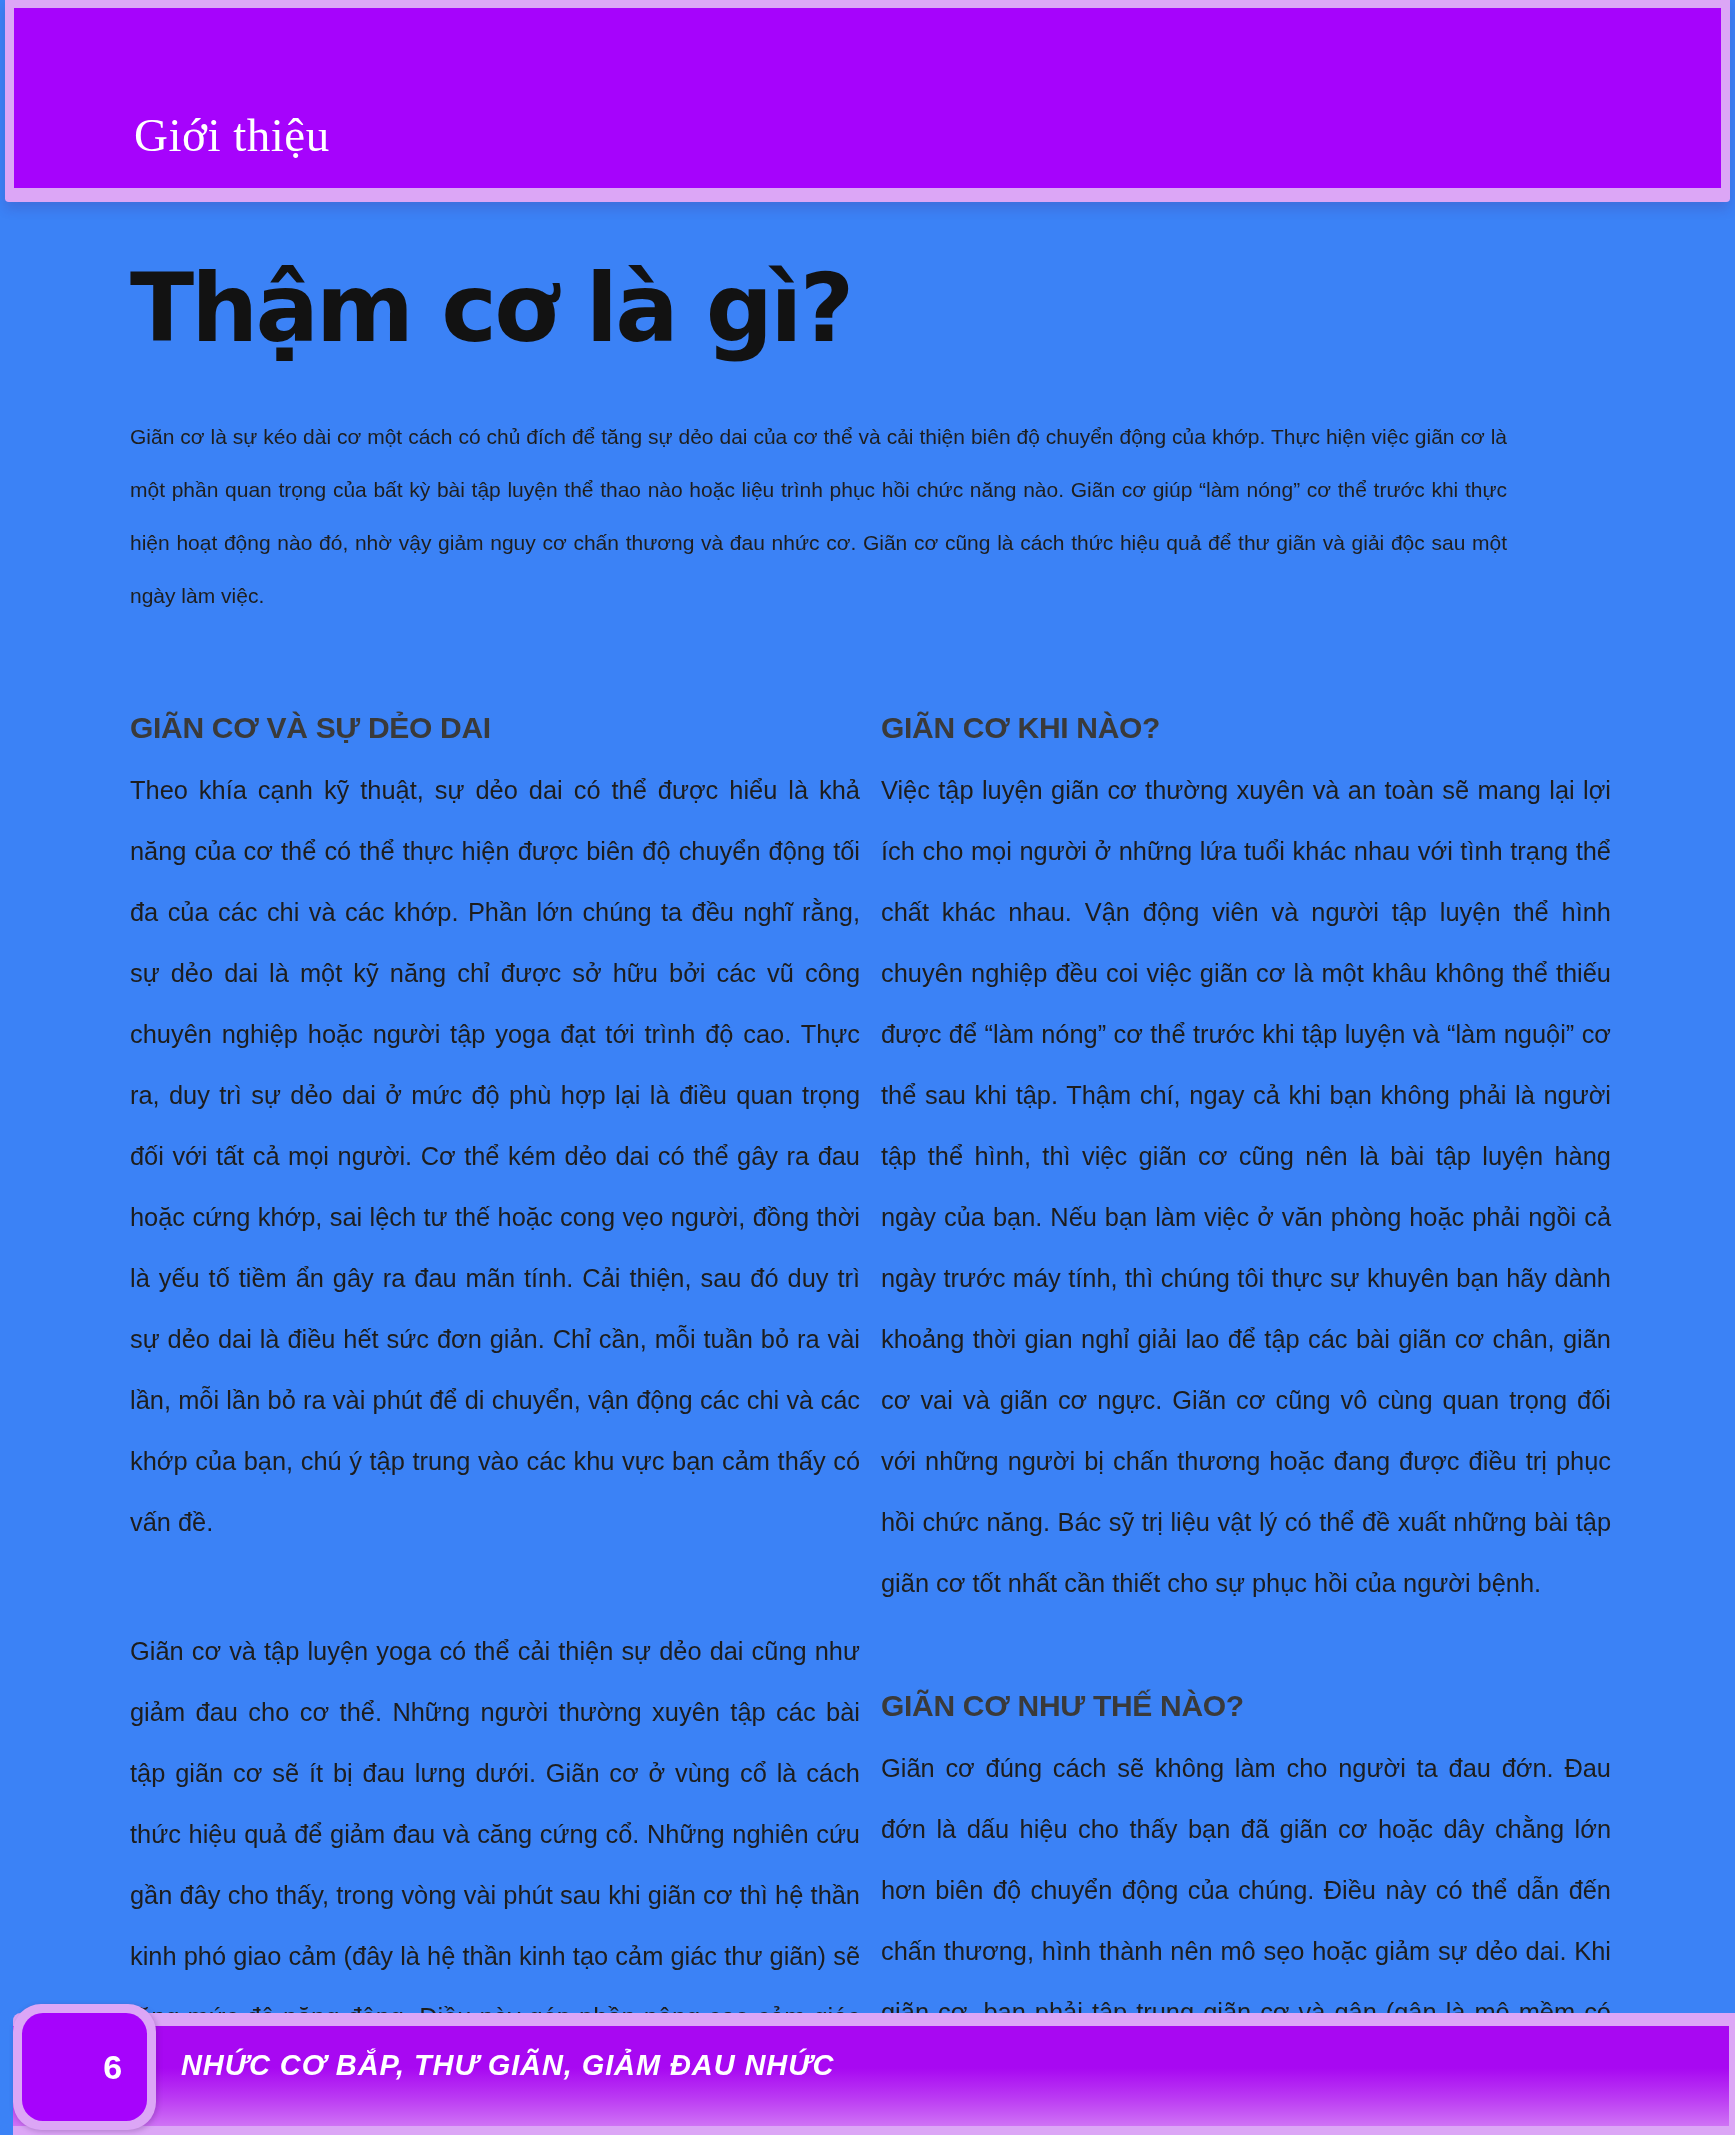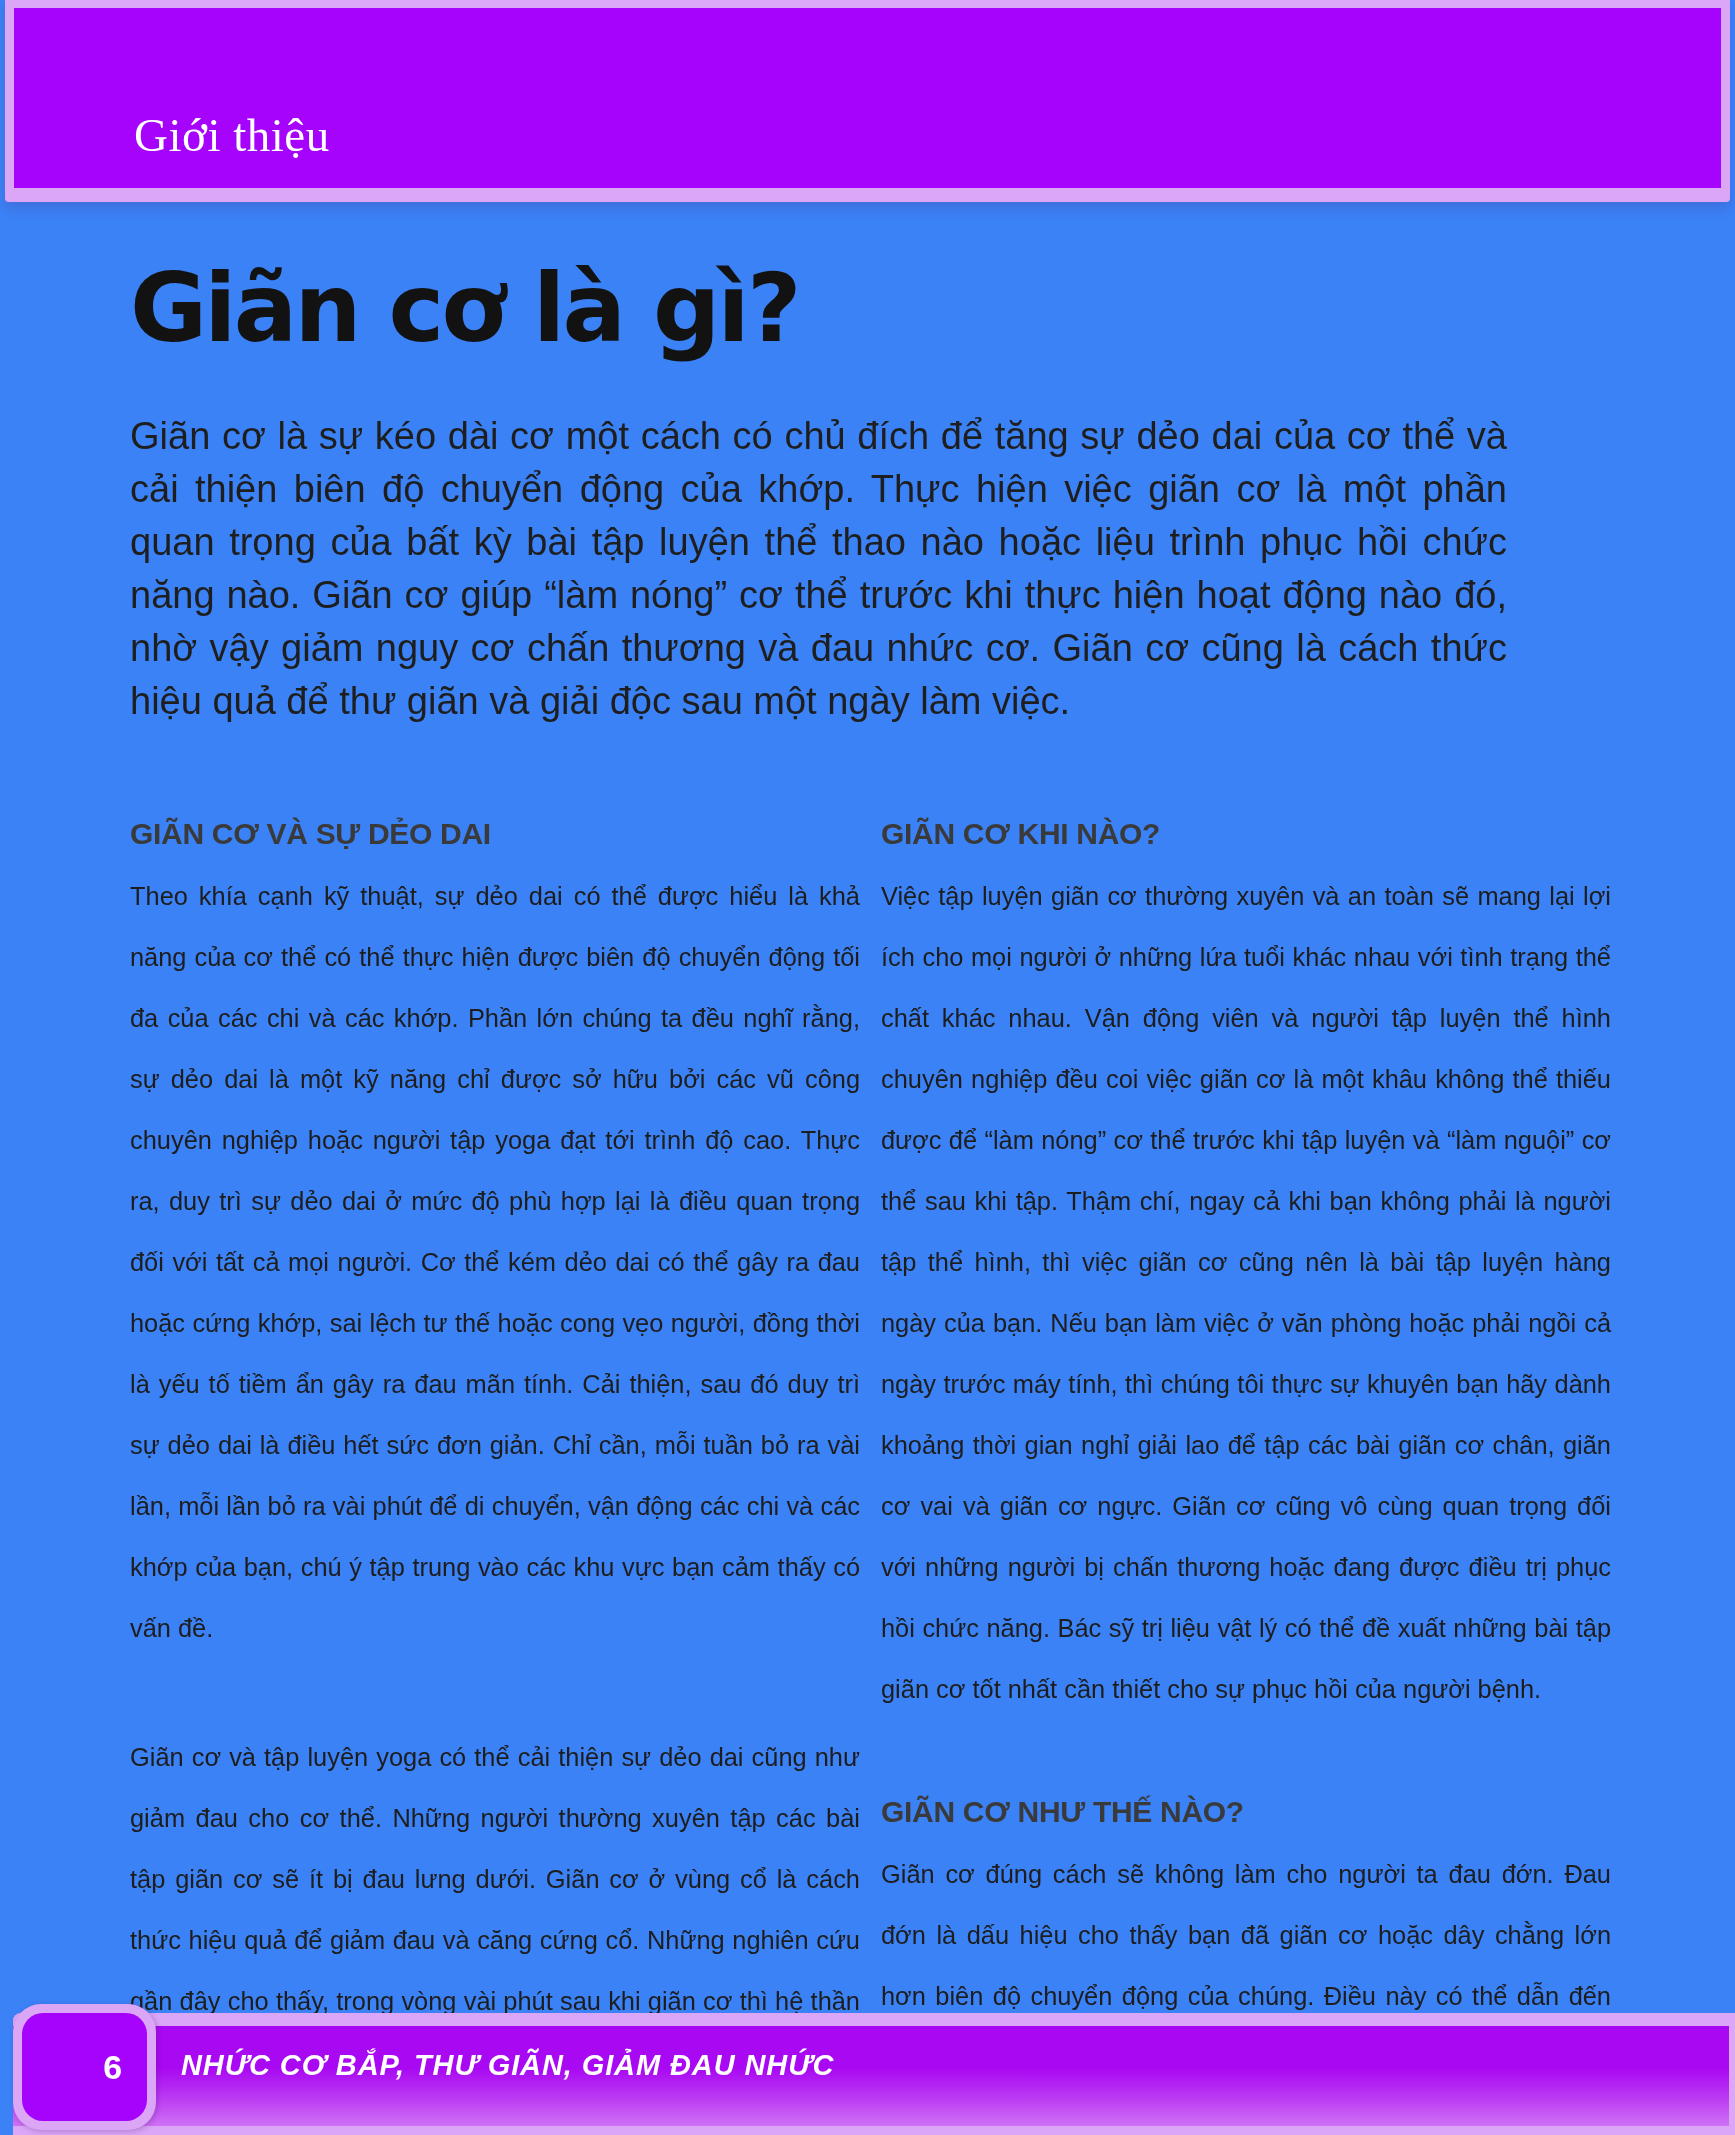--- a/index.html
+++ b/index.html
@@ -59,21 +59,21 @@
     font-weight: 800;
     font-size: 94px;
     line-height: 1.02;
     letter-spacing: -2.8px;
     color: #121212;
     margin: 0;
   }
   .intro {
     width: 1377px;
     margin-top: 53px;
-    font-size: 38px;
+    font-size: 21px;
     line-height: 53px;
     color: #1e1e1e;
     text-align: justify;
     font-stretch: condensed;
   }
 
   .columns {
     display: flex;
     gap: 21px;
     margin-top: 89px;
@@ -170,21 +170,21 @@
 
 <div class="page">
 
   <div class="banner">
     <div class="banner-fill">
       <div class="kicker">Giới thiệu</div>
     </div>
   </div>
 
   <div class="content">
-    <h1 class="page-title">Giãn cơ là gì?</h1>
+    <h1 class="page-title">Thậm cơ là gì?</h1>
 
     <p class="intro">Giãn cơ là sự kéo dài cơ một cách có chủ đích để tăng sự dẻo dai của cơ thể và cải thiện biên độ chuyển động của khớp. Thực hiện việc giãn cơ là một phần quan trọng của bất kỳ bài tập luyện thể thao nào hoặc liệu trình phục hồi chức năng nào. Giãn cơ giúp “làm nóng” cơ thể trước khi thực hiện hoạt động nào đó, nhờ vậy giảm nguy cơ chấn thương và đau nhức cơ. Giãn cơ cũng là cách thức hiệu quả để thư giãn và giải độc sau một ngày làm việc.</p>
 
     <div class="columns">
 
       <div class="col col-left">
         <div class="section">
           <h2 class="section-heading">GIÃN CƠ VÀ SỰ DẺO DAI</h2>
           <p class="section-body">Theo khía cạnh kỹ thuật, sự dẻo dai có thể được hiểu là khả năng của cơ thể có thể thực hiện được biên độ chuyển động tối đa của các chi và các khớp. Phần lớn chúng ta đều nghĩ rằng, sự dẻo dai là một kỹ năng chỉ được sở hữu bởi các vũ công chuyên nghiệp hoặc người tập yoga đạt tới trình độ cao. Thực ra, duy trì sự dẻo dai ở mức độ phù hợp lại là điều quan trọng đối với tất cả mọi người. Cơ thể kém dẻo dai có thể gây ra đau hoặc cứng khớp, sai lệch tư thế hoặc cong vẹo người, đồng thời là yếu tố tiềm ẩn gây ra đau mãn tính. Cải thiện, sau đó duy trì sự dẻo dai là điều hết sức đơn giản. Chỉ cần, mỗi tuần bỏ ra vài lần, mỗi lần bỏ ra vài phút để di chuyển, vận động các chi và các khớp của bạn, chú ý tập trung vào các khu vực bạn cảm thấy có vấn đề.</p>
         </div>

